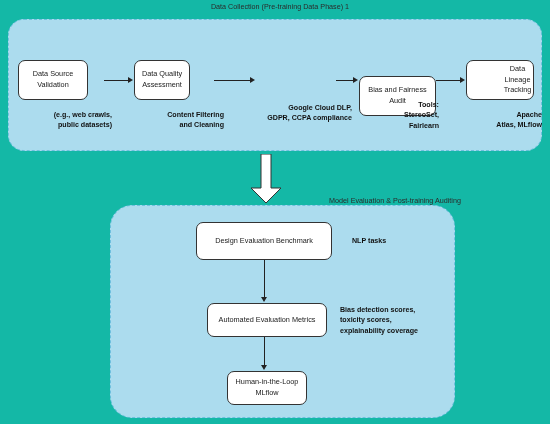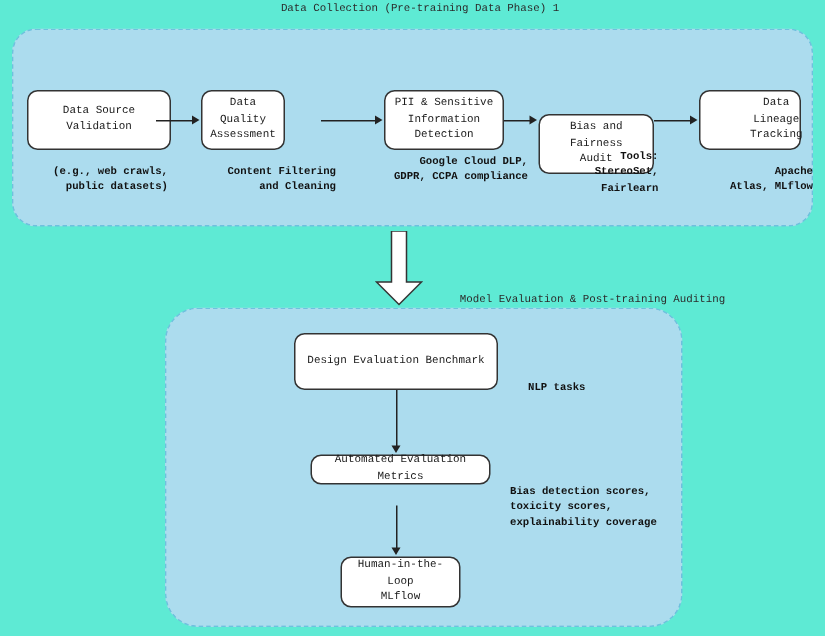--- a/index.html
+++ b/index.html
@@ -4,22 +4,22 @@
 <style>
   html, body {
     margin: 0;
     padding: 0;
     background: #ffffff;
   }
   #canvas {
     position: relative;
     width: 550px;
     height: 424px;
-    background: #5eead4;
-    font-family: Liberation Mono, monospace;
+    background: #14b8a6;
+    font-family: Liberation Sans, sans-serif;
     overflow: hidden;
   }
 
   
   .phase-caption {
     position: absolute;
     font-size: 7.2px;
     color: #2b2b2b;
     text-align: center;
     line-height: 1.35;
@@ -56,42 +56,42 @@
     justify-content: center;
     text-align: center;
     font-size: 7.3px;
     color: #1a1a1a;
     line-height: 1.45;
     white-space: pre-line;
     padding: 2px 3px;
   }
 
   
-  #node-data-source      { left: 18px;  top: 60px;  width: 96px; height: 40px; }
+  #node-data-source      { left: 18px;  top: 60px;  width: 70px; height: 40px; }
   #node-data-quality     { left: 134px; top: 60px;  width: 56px; height: 40px; }
   #node-pii              { left: 256px; top: 60px;  width: 80px; height: 40px; }
   #node-bias-audit       { left: 359px; top: 60px;  width: 77px; height: 40px; margin-top: 16px; }
   #node-lineage          { left: 466px; top: 60px;  width: 68px; height: 40px; padding-left: 38px; }
 
   
   #node-design-benchmark { left: 196px; top: 222px; width: 136px; height: 38px; }
-  #node-auto-metrics     { left: 207px; top: 303px; width: 120px; height: 20px; }
+  #node-auto-metrics     { left: 207px; top: 303px; width: 120px; height: 34px; }
   #node-hitl             { left: 227px; top: 371px; width: 80px; height: 34px; }
 
   
   .annot {
     position: absolute;
     font-size: 7.1px;
     font-weight: bold;
     color: #111111;
     line-height: 1.45;
     white-space: pre-line;
   }
   .annot.center { text-align: right; }
-  .annot.left   { text-align: left; margin-top: 18px; }
+  .annot.left   { text-align: left; }
 
   #annot-data-source  { left: 10px;  top: 110px; width: 102px; }
   #annot-data-quality { left: 124px; top: 110px; width: 100px; }
   #annot-pii          { left: 240px; top: 103px; width: 112px; }
   #annot-bias         { left: 356px; top: 100px; width: 83px; }
   #annot-lineage      { left: 458px; top: 110px; width: 84px; }
 
   #annot-nlp          { left: 352px; top: 236px; width: 90px; }
   #annot-metrics      { left: 340px; top: 305px; width: 120px; }
 
@@ -152,22 +152,20 @@
   <div class="phase-caption" id="phase1-caption">Data Collection (Pre-training Data Phase) 1</div>
 
   <div class="phase-panel" id="phase1-panel"></div>
 
   <div class="node" id="node-data-source">Data Source
 Validation</div>
 
   <div class="node" id="node-data-quality">Data Quality
 Assessment</div>
 
-  <div class="node" id="node-pii">PII &amp; Sensitive
-Information Detection</div>
 
   <div class="node" id="node-bias-audit">Bias and Fairness
 Audit</div>
 
   <div class="node" id="node-lineage">Data Lineage
 Tracking</div>
 
   <div class="annot center" id="annot-data-source">(e.g., web crawls,
 public datasets)</div>
   <div class="annot center" id="annot-data-quality">Content Filtering

